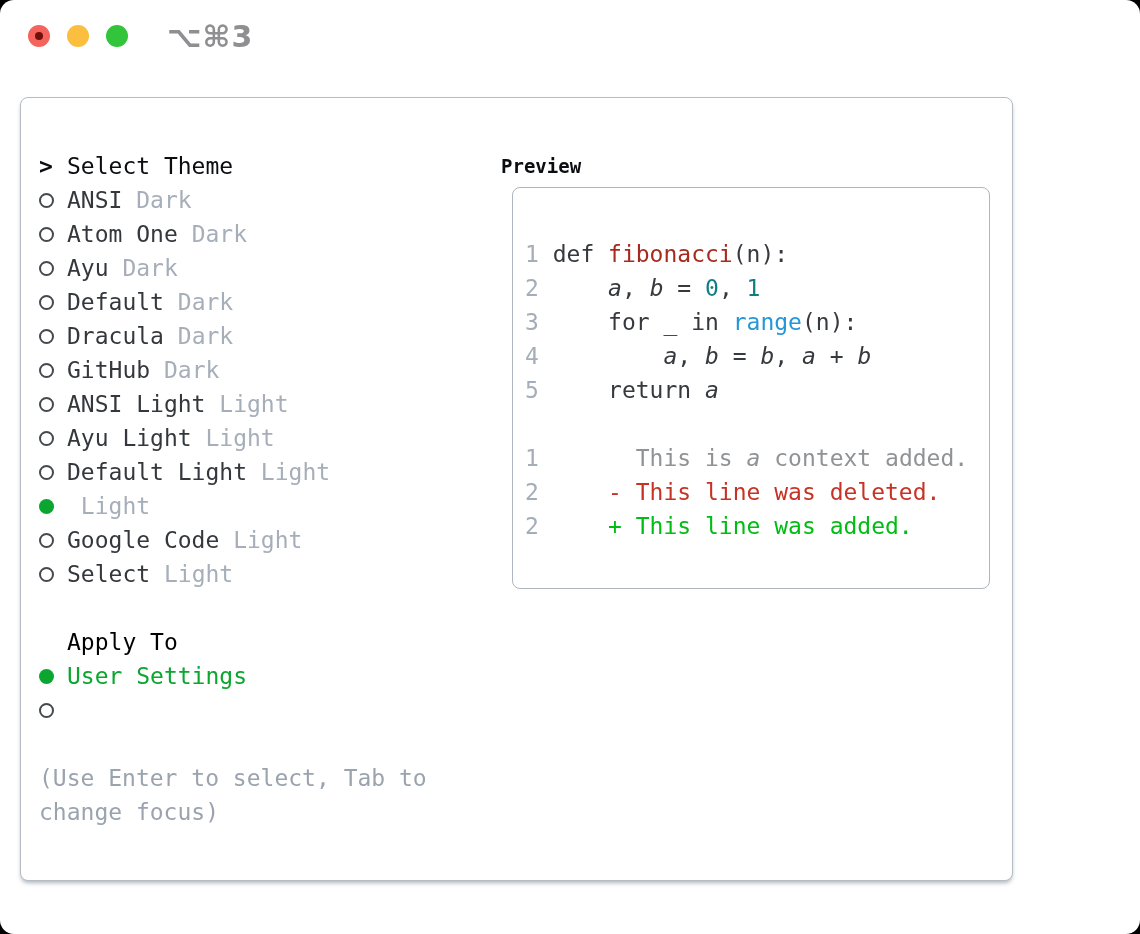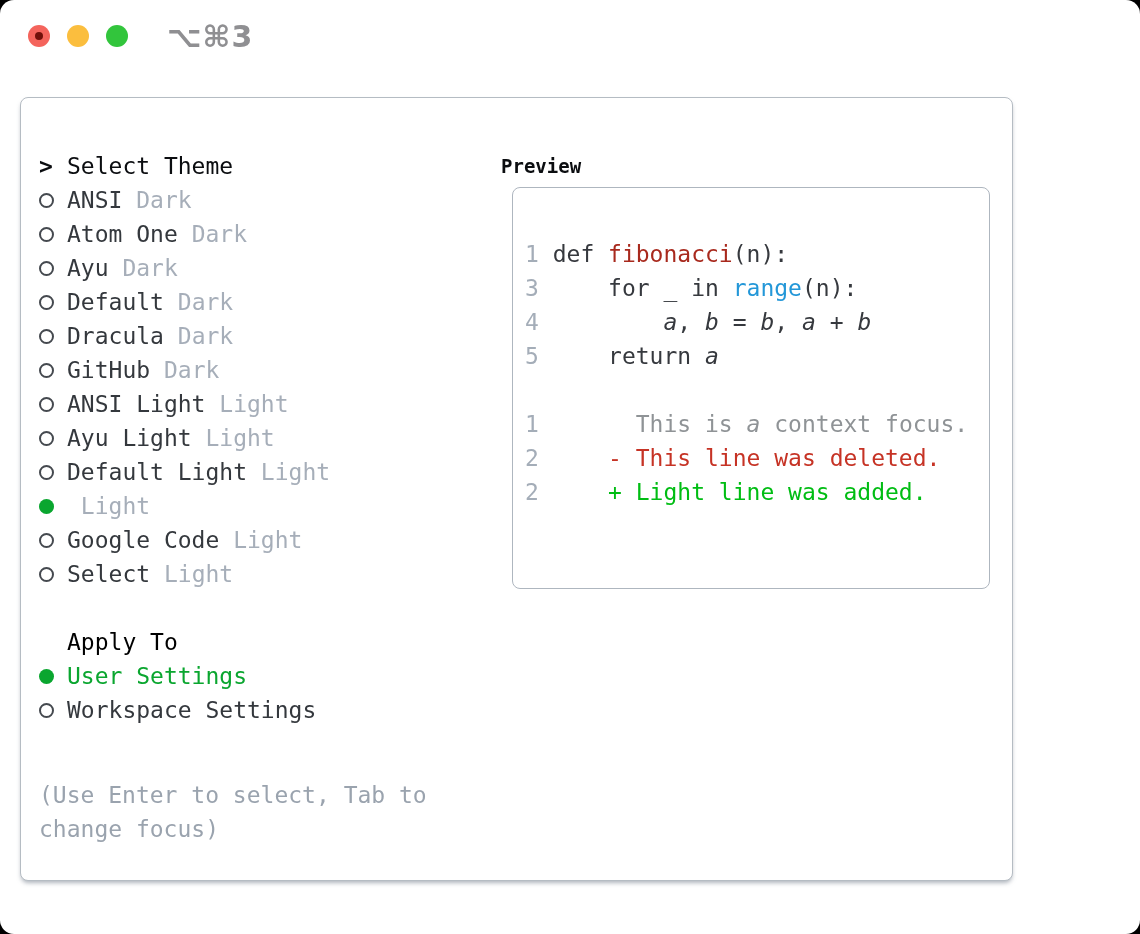--- a/index.html
+++ b/index.html
@@ -38,21 +38,21 @@
   .bullet-slot{width:28px;flex:none;display:flex;align-items:center}
   .caret{font-weight:bold;color:var(--heading-fg)}
   .heading-label{font-weight:normal;color:var(--heading-fg)}
   .apply-label{color:#000000}
   .bullet{width:15px;height:15px;border-radius:50%;border:2px solid #45494f;display:inline-block}
   .bullet.selected{border:none;background:var(--accent-green)}
   .opt-name{color:var(--item-fg)}
   .is-selected .opt-name{color:var(--accent-green)}
   .opt-variant{color:var(--muted-gray);margin-left:1ch}
   .spacer{height:34px}
-  .help{color:var(--help-gray);line-height:34px;width:435px;margin-top:17px}
+  .help{color:var(--help-gray);line-height:34px;width:435px;margin-top:0}
 
   
   .preview-heading{position:absolute;left:480px;top:51px;height:34px;display:flex;align-items:center;
     font-size:19px;font-weight:bold;color:var(--heading-fg)}
   .preview-box{position:absolute;left:491px;top:89px;width:478px;height:402px;
     border:1.5px solid var(--box-border);border-radius:8px;background:var(--window-bg);overflow:hidden}
   .code{padding:49px 0 0 12px;font-size:23px;line-height:34px}
   .code-line{white-space:pre;min-height:34px}
   .lineno{display:inline-block;width:2ch;color:var(--lineno-gray)}
   .seg-plain{color:var(--code-fg)}
@@ -139,34 +139,34 @@
         <span class="bullet-slot"></span>
         <span class="apply-label">Apply To</span>
       </div>
       <div id="apply-list">
           <div class="row option-row is-selected">
     <span class="bullet-slot"><span class="bullet selected"></span></span>
     <span class="opt-name">User Settings</span>
   </div>
           <div class="row option-row">
     <span class="bullet-slot"><span class="bullet"></span></span>
-    <span class="opt-name">Workspace Settings</span>
   </div>
         </div>
       <div class="spacer"></div>
       <div class="help">(Use Enter to select, Tab to change focus)</div>
     </div>
 
     <div class="preview-heading">Preview</div>
     <div class="preview-box">
       <div id="preview-code" class="code">
           <div class="code-line"><span class="lineno">1</span><span class="seg seg-plain">def </span><span class="seg seg-function">fibonacci</span><span class="seg seg-plain">(n):</span></div>
+          <div class="code-line"><span class="lineno">2</span><span class="seg seg-plain">    </span><span class="seg seg-variable">a</span><span class="seg seg-plain">, </span><span class="seg seg-variable">b</span><span class="seg seg-plain"> = </span><span class="seg seg-number">0</span><span class="seg seg-plain">, </span><span class="seg seg-number">1</span></div>
           <div class="code-line"><span class="lineno">3</span><span class="seg seg-plain">    for _ in </span><span class="seg seg-call">range</span><span class="seg seg-plain">(n):</span></div>
           <div class="code-line"><span class="lineno">4</span><span class="seg seg-plain">        </span><span class="seg seg-variable">a</span><span class="seg seg-plain">, </span><span class="seg seg-variable">b</span><span class="seg seg-plain"> = </span><span class="seg seg-variable">b</span><span class="seg seg-plain">, </span><span class="seg seg-variable">a</span><span class="seg seg-plain"> + </span><span class="seg seg-variable">b</span></div>
           <div class="code-line"><span class="lineno">5</span><span class="seg seg-plain">    return </span><span class="seg seg-variable">a</span></div>
           <div class="code-line"><span class="lineno"></span></div>
-          <div class="code-line"><span class="lineno">1</span><span class="seg seg-context">      This is </span><span class="seg seg-context-italic">a</span><span class="seg seg-context"> context focus.</span></div>
+          <div class="code-line"><span class="lineno">1</span><span class="seg seg-context">      This is </span><span class="seg seg-context-italic">a</span><span class="seg seg-context"> context added.</span></div>
           <div class="code-line"><span class="lineno">2</span><span class="seg seg-deleted">    - This line was deleted.</span></div>
-          <div class="code-line"><span class="lineno">2</span><span class="seg seg-added">    + Light line was added.</span></div>
+          <div class="code-line"><span class="lineno">2</span><span class="seg seg-added">    + This line was added.</span></div>
         </div>
     </div>
   </div>
 </div>
 
 </body></html>

